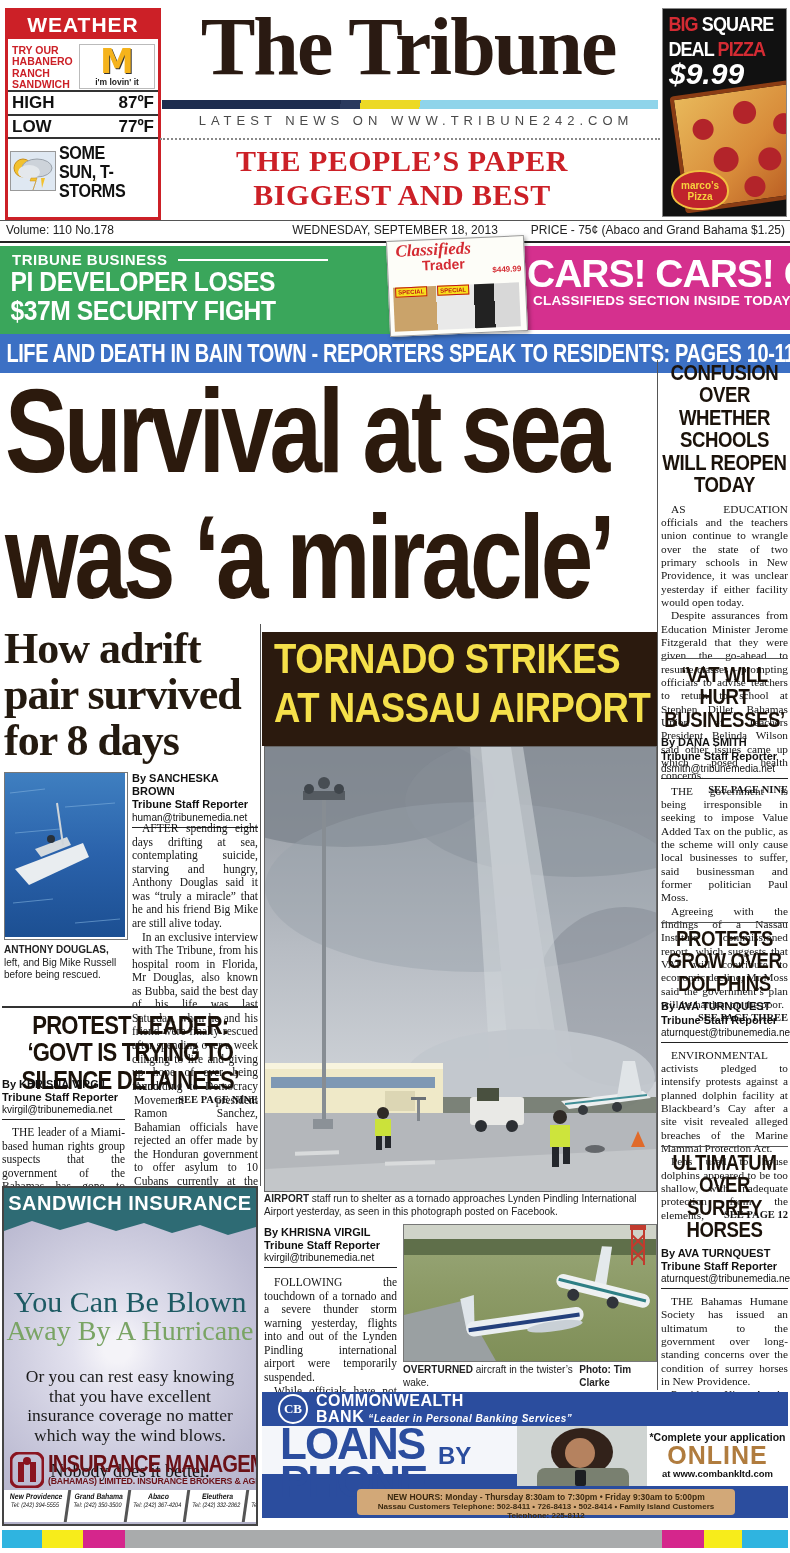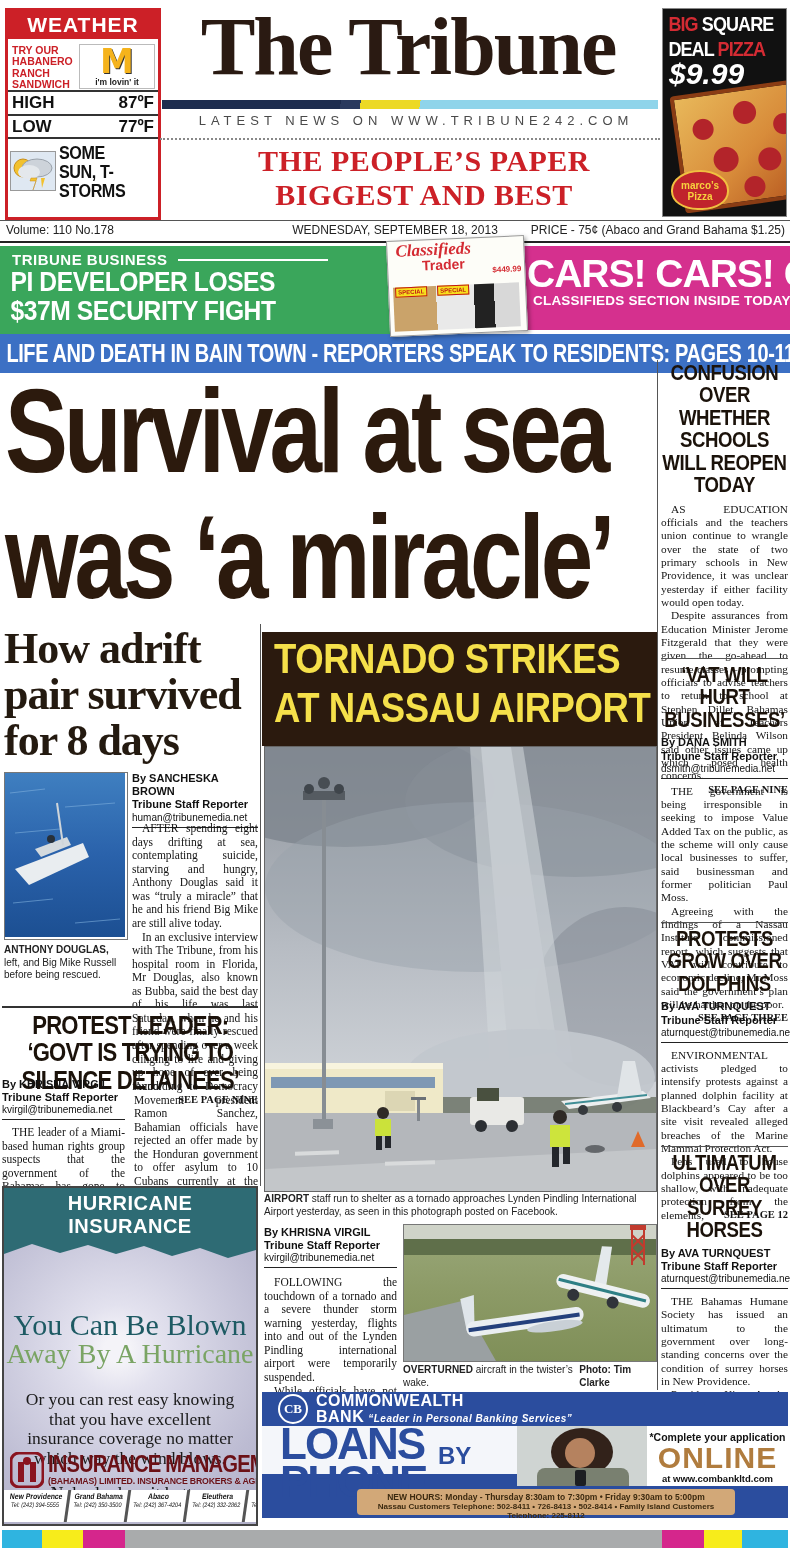--- a/index.html
+++ b/index.html
@@ -26,21 +26,21 @@
   .wforecast-text{font-weight:bold;font-size:19px;line-height:1.0;letter-spacing:-0.5px;
                   transform:scaleX(0.85);transform-origin:left center;}
   .wicon{width:44px;height:38px;border:1px solid #999;background:#dfe8f2;flex:0 0 auto;margin-right:3px;}
   .masthead-title{left:158px;top:6px;width:500px;text-align:center;font-family:"Liberation Serif",serif;
         font-weight:bold;font-size:82px;color:#2a1a12;letter-spacing:-2px;line-height:1.0;}
   .mast-stripe{left:162px;top:100px;width:496px;height:9px;
         background:linear-gradient(100deg,#1d2c4e 0 36%,#2a3a5e 36% 40%,#ecd925 40% 52%,#8fd4ea 52% 100%);}
   .mast-tag{left:162px;top:113px;width:496px;text-align:center;font-size:13px;color:#4a4a4a;
         letter-spacing:5px;font-weight:normal;padding-left:6px;}
   .mast-dot{left:160px;top:138px;width:500px;border-top:2px dotted #888;}
-  .slogan{left:174px;width:500px;text-align:center;font-family:"Liberation Serif",serif;
+  .slogan{left:152px;width:500px;text-align:center;font-family:"Liberation Serif",serif;
         font-weight:bold;color:#cc2027;font-size:30px;letter-spacing:0.5px;}
   .pizza{left:662px;top:8px;width:123px;height:207px;background:#111;border:1px solid #888;overflow:hidden;}
   .pizza-l1{font-weight:bold;font-size:20px;letter-spacing:-1px;padding:6px 0 0 6px;line-height:0.95;
             transform:scaleX(0.9);transform-origin:left top;white-space:nowrap;}
   .pz-red{color:#d42b33;} .pz-wh{color:#fff;}
   .pizza-price{color:#fff;font-style:italic;font-weight:bold;font-size:30px;padding-left:6px;line-height:1.0;}
   .pizza-img{position:absolute;left:14px;top:78px;width:124px;height:110px;transform:rotate(-8deg);
       background:
        radial-gradient(circle at 20% 30%,#b3242a 0 10px,transparent 11px),
        radial-gradient(circle at 55% 20%,#b3242a 0 11px,transparent 12px),
@@ -141,21 +141,21 @@
   .loans .l1{font-size:44px;line-height:0.9;}
   .loans .by{font-size:24px;position:absolute;left:158px;top:18px;letter-spacing:0;}
   .loans .l2{font-size:44px;line-height:0.82;}
   .woman{position:absolute;left:255px;top:0;width:130px;height:60px;background:#cfd4d2;overflow:hidden;}
   .hair{position:absolute;left:34px;top:2px;width:62px;height:48px;border-radius:50%;background:#32221a;}
   .face{position:absolute;left:48px;top:12px;width:30px;height:30px;border-radius:50%;background:#b5825f;}
   .shirt{position:absolute;left:20px;top:42px;width:92px;height:18px;border-radius:8px 8px 0 0;background:#798070;}
   .phone{position:absolute;left:58px;top:44px;width:11px;height:16px;background:#1d1f22;border-radius:2px;}
   .online{position:absolute;left:385px;top:34px;width:141px;height:60px;background:#fff;text-align:center;}
   .online .c1{font-weight:bold;font-size:10.5px;margin-top:5px;}
-  .online .c2{color:#b07c3e;font-weight:bold;font-size:30px;letter-spacing:1px;line-height:1.0;}
+  .online .c2{color:#b07c3e;font-weight:bold;font-size:25px;letter-spacing:1px;line-height:1.0;}
   .online .c3{font-weight:bold;font-size:9.5px;}
   .bank-bot{position:absolute;left:0;top:94px;width:526px;height:32px;}
   .hours-box{position:absolute;left:95px;top:3px;width:378px;height:26px;background:#d2a878;
       border-radius:4px;text-align:center;color:#3c2a10;font-weight:bold;}
   .hours-box .h1{font-size:8.5px;padding-top:3px;}
   .hours-box .h2{font-size:8px;}
   
   .cstrip{left:2px;top:1530px;width:786px;height:18px;
     background:linear-gradient(90deg,#2fb4e0 0 40px,#f7ec1b 40px 81px,#d5268c 81px 123px,
       #a9abac 123px 660px,#d5268c 660px 702px,#f7ec1b 702px 740px,#2fb4e0 740px 100%);}
@@ -494,21 +494,21 @@
       <div class="email">aturnquest@tribunemedia.net</div>
     </div>
     <div class="body-text" style="margin-top:6px;">
       <p>THE Bahamas Humane Society has issued an ultimatum to the government over long-standing concerns over the condition of surrey horses in New Providence.</p>
       <p>President Kim Aranha warned that the animal rights organisation will withdraw from government committees unless significant improvements are made by</p>
       <div class="see" style="margin-top:-13px;">SEE PAGE 12</div>
     </div>
   </div>
 
   <div class="abs hur">
-    <div class="hur-band">HURRICANE INSURANCE</div>
+    <div class="hur-band">SANDWICH INSURANCE</div>
     <svg width="252" height="22" viewBox="0 0 252 22" style="display:block;">
       <polygon points="0,0 252,0 252,10 224,18 196,8 168,16 140,6 112,14 84,5 56,13 28,4 0,14" fill="#2e6b74"></polygon>
     </svg>
     <div class="hur-l1">You Can Be Blown</div>
     <div class="hur-l2">Away By A Hurricane</div>
     <div class="hur-body" style="padding:0 14px;">Or you can rest easy knowing that you have excellent insurance coverage no matter which way the wind blows.</div>
     <div class="hur-tag">Nobody does it better.</div>
     <div class="im-row">
       <svg width="34" height="36" viewBox="0 0 34 36">
         <rect x="1" y="1" width="32" height="34" rx="8" fill="none" stroke="#8a1420" stroke-width="3"></rect>

